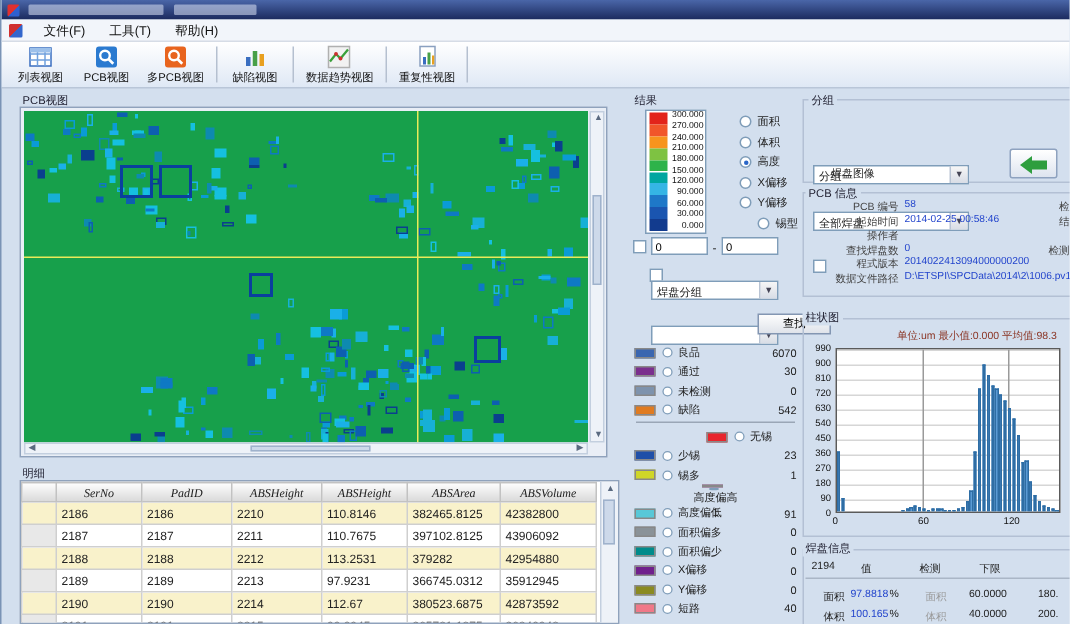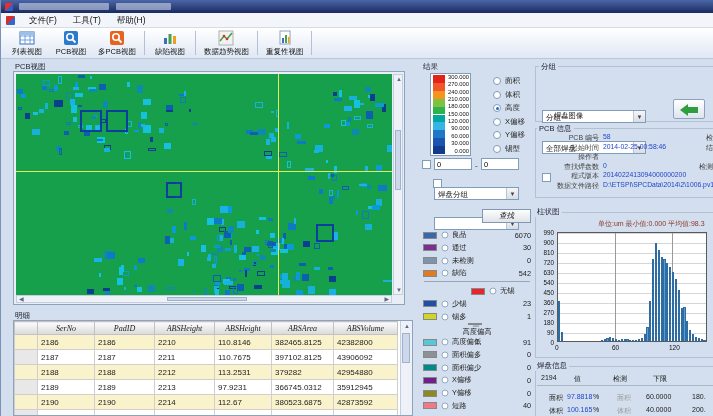--- a/index.html
+++ b/index.html
@@ -567,41 +567,41 @@
         <span>高度</span>
       </div>
       <div class="metric-row abs" style="left: 492px; top: 116.8px;">
         <div class="radio"></div>
         <span>X偏移</span>
       </div>
       <div class="metric-row abs" style="left: 492px; top: 130.4px;">
         <div class="radio"></div>
         <span>Y偏移</span>
       </div>
-      <div class="metric-row abs" style="left: 492px; top: 144px;">
+      <div class="metric-row abs" style="left: 504px; top: 144px;">
         <div class="radio"></div>
         <span>锡型</span>
       </div>
     </div>
 
   <span class="abs cb" style="left:421px;top:160px;"></span>
   <input class="abs txt" style="left: 433px; top: 158px; width: 38px;" value="0">
   <span class="abs" style="left:474px;top:161px;font-size:8px;">-</span>
   <input class="abs txt" style="left: 480px; top: 158px; width: 38px;" value="0">
 
   <span class="abs cb" style="left:421px;top:179px;"></span>
   <div class="abs select" style="left:433px;top:176px;width:85px;">
     <span class="sel-text">焊盘分组</span>
     <div class="sel-arrow">▼</div>
   </div>
   <div class="abs select" style="left:433px;top:193px;width:85px;">
     <span class="sel-text"></span>
     <div class="sel-arrow">▼</div>
   </div>
-  <button class="abs btn" style="left:481px;top:209px;width:49px;height:14px;font-style:italic;">查找</button>
+  <button class="abs btn" style="left:504px;top:209px;width:49px;height:14px;">查找</button>
 
   <div id="legend-list">
       <div class="legend-row" style="top: 229px;">
         <div class="sw" style="background: rgb(58, 102, 176);"></div>
         <div class="radio"></div>
         <span class="ll">良品</span>
         <span class="lc">6070</span>
       </div>
       <div class="legend-row" style="top: 241.75px;">
         <div class="sw" style="background: rgb(123, 47, 142);"></div>

